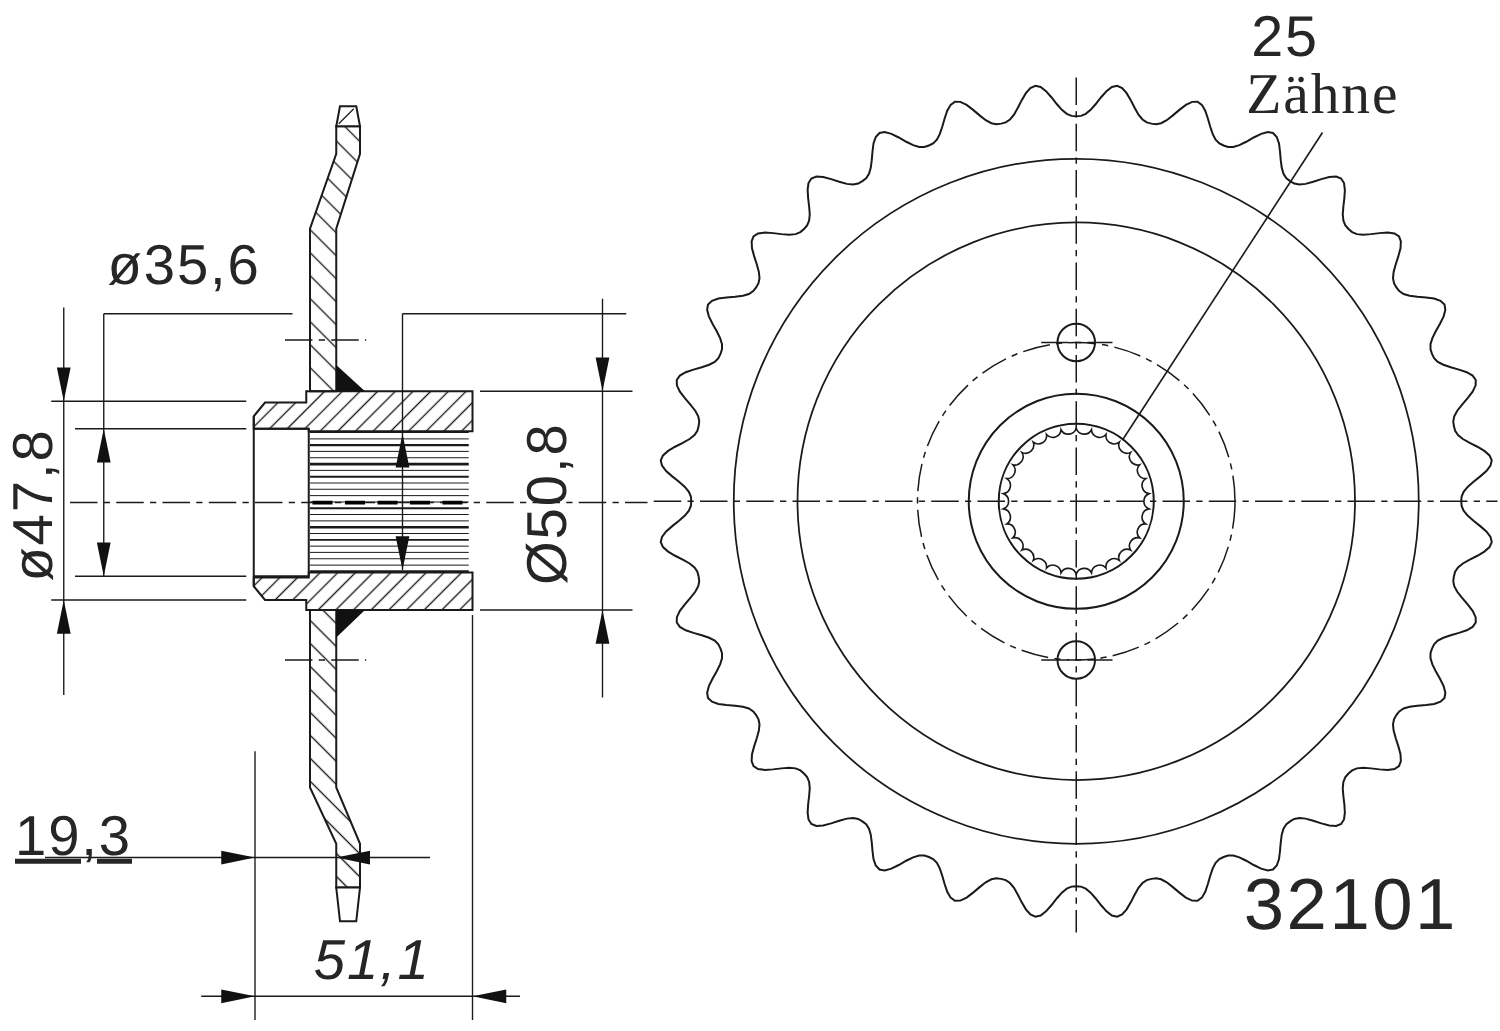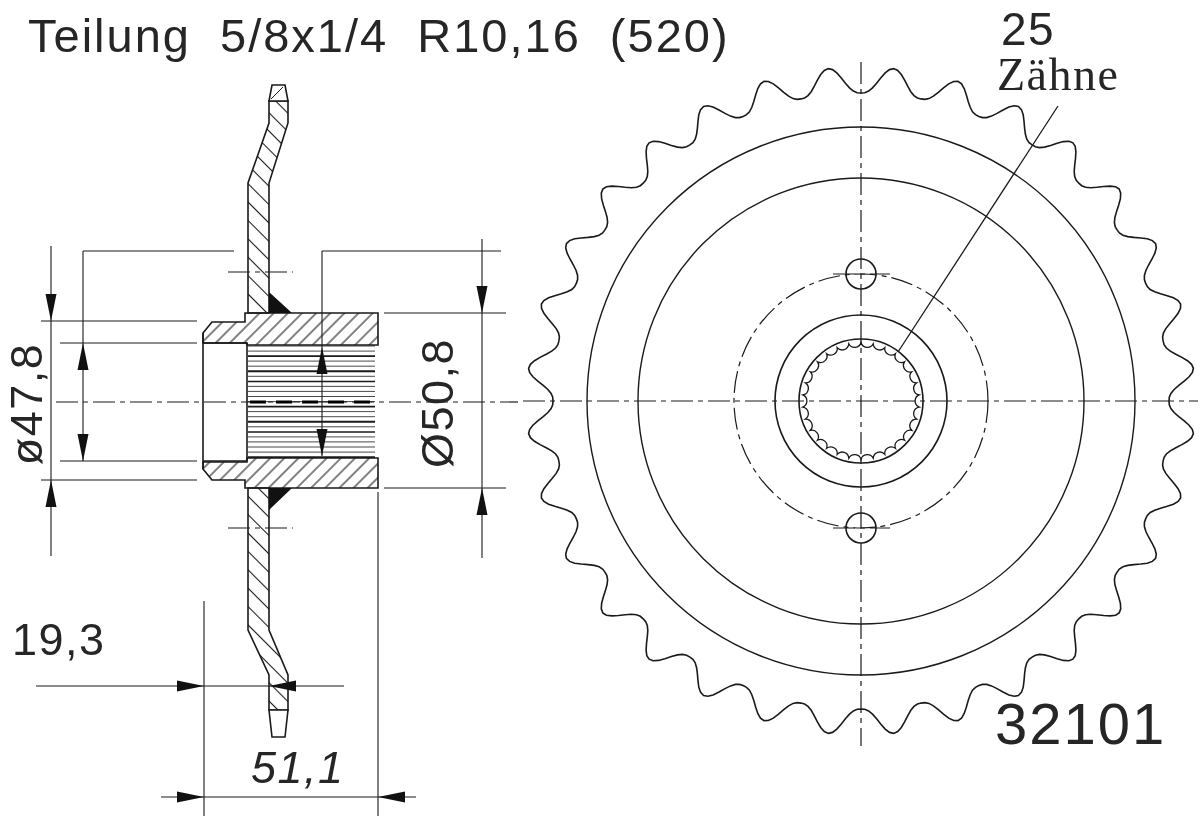--- a/index.html
+++ b/index.html
@@ -139,22 +139,22 @@
     <circle cx="861" cy="401" r="223" stroke-width="1.4"></circle>
     <circle cx="861" cy="401" r="86"></circle>
     <circle cx="861" cy="401" r="62"></circle>
     <path id="spline-scallops" stroke-width="1.3" d="M861.0,342.5 A6.6,6.6 0 0 0 873.2,343.8 A6.6,6.6 0 0 0 884.8,347.6 A6.6,6.6 0 0 0 895.4,353.7 A6.6,6.6 0 0 0 904.5,361.9 A6.6,6.6 0 0 0 911.7,371.8 A6.6,6.6 0 0 0 916.6,382.9 A6.6,6.6 0 0 0 919.2,394.9 A6.6,6.6 0 0 0 919.2,407.1 A6.6,6.6 0 0 0 916.6,419.1 A6.6,6.6 0 0 0 911.7,430.3 A6.6,6.6 0 0 0 904.5,440.1 A6.6,6.6 0 0 0 895.4,448.3 A6.6,6.6 0 0 0 884.8,454.4 A6.6,6.6 0 0 0 873.2,458.2 A6.6,6.6 0 0 0 861.0,459.5 A6.6,6.6 0 0 0 848.8,458.2 A6.6,6.6 0 0 0 837.2,454.4 A6.6,6.6 0 0 0 826.6,448.3 A6.6,6.6 0 0 0 817.5,440.1 A6.6,6.6 0 0 0 810.3,430.3 A6.6,6.6 0 0 0 805.4,419.1 A6.6,6.6 0 0 0 802.8,407.1 A6.6,6.6 0 0 0 802.8,394.9 A6.6,6.6 0 0 0 805.4,382.9 A6.6,6.6 0 0 0 810.3,371.8 A6.6,6.6 0 0 0 817.5,361.9 A6.6,6.6 0 0 0 826.6,353.7 A6.6,6.6 0 0 0 837.2,347.6 A6.6,6.6 0 0 0 848.8,343.8 A6.6,6.6 0 0 0 861.0,342.5Z"></path>
     <circle cx="861" cy="274" r="15"></circle>
     <circle cx="861" cy="528" r="15"></circle>
     <line x1="1058" y1="106" x2="898" y2="352" stroke-width="1.3"></line>
   </g>
 </svg>
 
-<div class="label title" style="left:28px;top:12px;">Teilung 5/8x1/4 R10,16 (520)</div>
 <div class="label annot" style="left:1001px;top:6px;">25</div>
 <div class="label annot" style="left:997px;top:52px;font-family:Liberation Serif, serif;">Zähne</div>
+<div class="label dim" style="left:86px;top:189px;">ø35,6</div>
 <div class="label dim-rot label" style="left:26px;top:404px;">ø47,8</div>
 <div class="label dim-rot label" style="left:437px;top:403px;">Ø50,8</div>
-<div class="label dim" style="left:12px;top:617px;">19,3</div>
+<div class="label dim" style="left:12px;top:646px;text-decoration:underline;">19,3</div>
 <div class="label dim" style="left:251px;top:745px;font-style:italic;">51,1</div>
 <div class="label partno" style="left:995px;top:695px;">32101</div>
 
 </div>
 
 </body></html>

